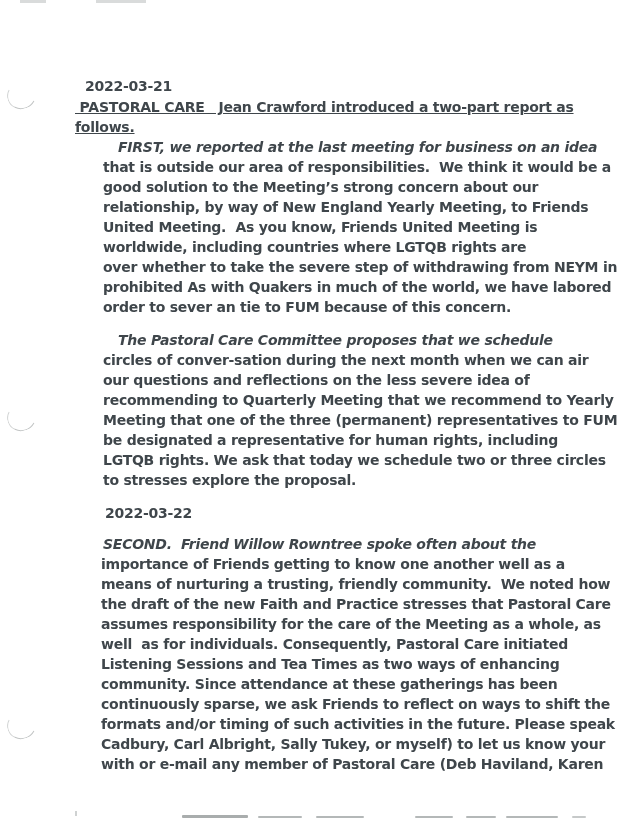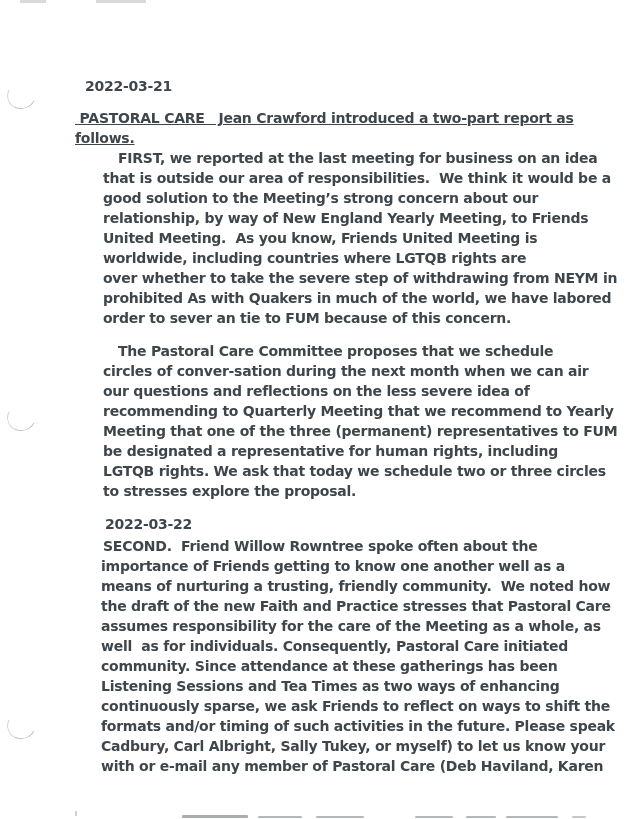--- a/index.html
+++ b/index.html
@@ -31,32 +31,32 @@
     line-height: 20px;
   }
   .line {
     white-space: pre;
     height: 20px;
   }
   .date-line {
     padding-left: 10px;
     height: 20px;
     white-space: pre;
-    margin-bottom: 12px;
+    margin-bottom: 1px;
   }
   .headline-block .line { padding-left: 0px; text-decoration: underline; }
   .para {
     margin: 0 0 13px 0;
     padding-left: 28px;
   }
   .para .line { padding-left: 0; }
-  .para .line:first-child { padding-left: 15px; }
+  .para .line:first-child { padding-left: 15px; font-style: italic; }
   .para-3 { padding-left: 26px; }
   .para-3 .line:first-child { padding-left: 2px; }
-  .date-2 { padding-left: 30px; margin-bottom: 2px; }
+  .date-2 { padding-left: 30px; margin-bottom: 11px; }
 
   
   .arc {
     position: absolute;
     left: 7px;
     width: 27px;
     height: 25px;
     border: 1.6px solid transparent;
     border-bottom-color: #c2c5c5;
     border-left-color: #d3d5d5;
@@ -147,22 +147,22 @@
 
     <div class="entry">
       <div class="date-line date-2">2022-03-22</div>
       <div class="para para-3">
           <div class="line">SECOND.  Friend Willow Rowntree spoke often about the</div>
           <div class="line">importance of Friends getting to know one another well as a</div>
           <div class="line">means of nurturing a trusting, friendly community.  We noted how</div>
           <div class="line">the draft of the new Faith and Practice stresses that Pastoral Care</div>
           <div class="line">assumes responsibility for the care of the Meeting as a whole, as</div>
           <div class="line">well  as for individuals. Consequently, Pastoral Care initiated</div>
+          <div class="line">Listening Sessions and Tea Times as two ways of enhancing</div>
           <div class="line">community. Since attendance at these gatherings has been</div>
-          <div class="line">Listening Sessions and Tea Times as two ways of enhancing</div>
           <div class="line">continuously sparse, we ask Friends to reflect on ways to shift the</div>
           <div class="line">formats and/or timing of such activities in the future. Please speak</div>
           <div class="line">Cadbury, Carl Albright, Sally Tukey, or myself) to let us know your</div>
           <div class="line">with or e-mail any member of Pastoral Care (Deb Haviland, Karen</div>
         </div>
     </div>
 
   </div>
 </div>
 

